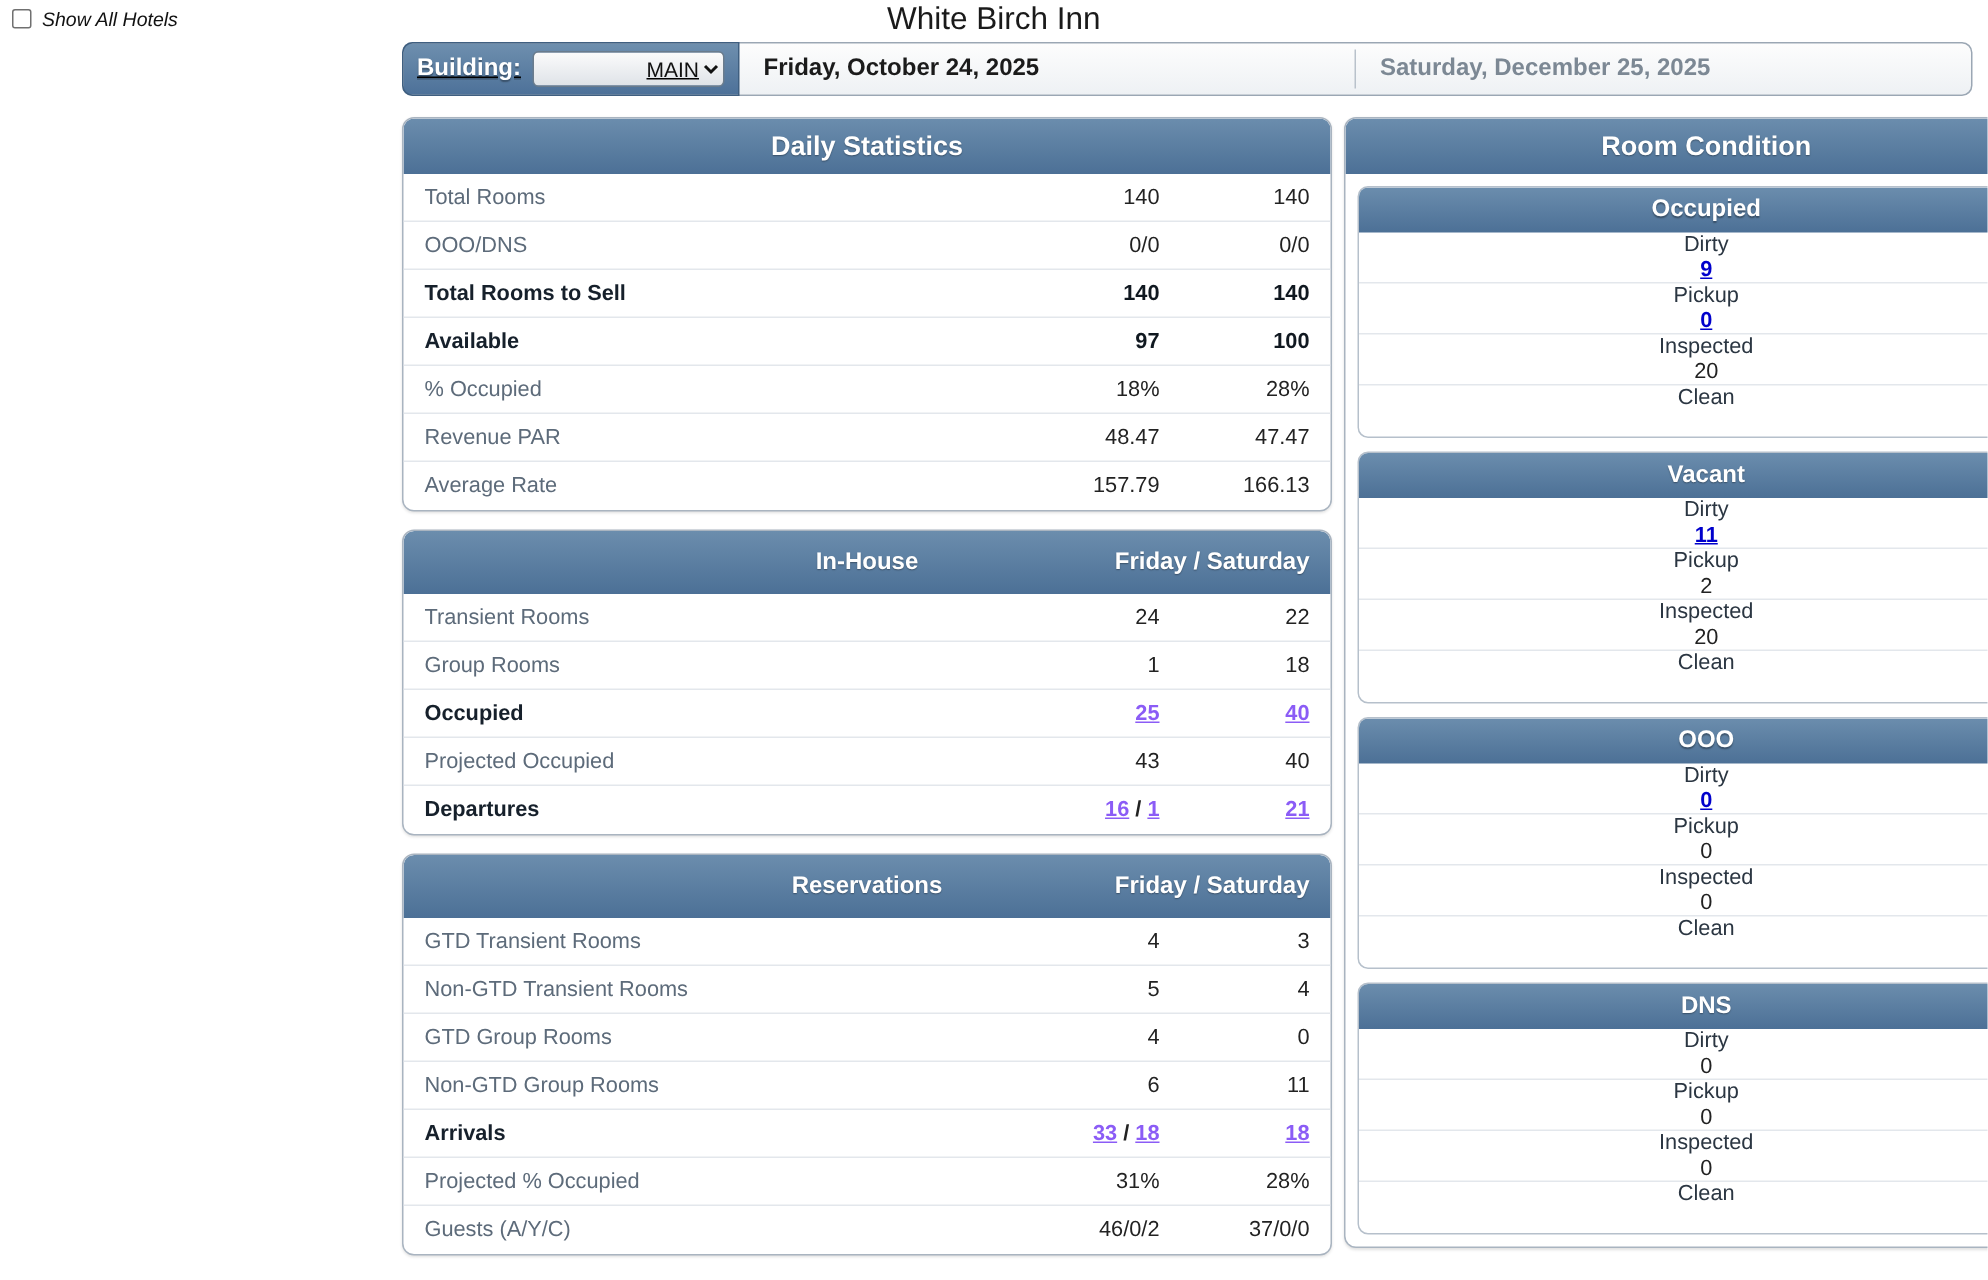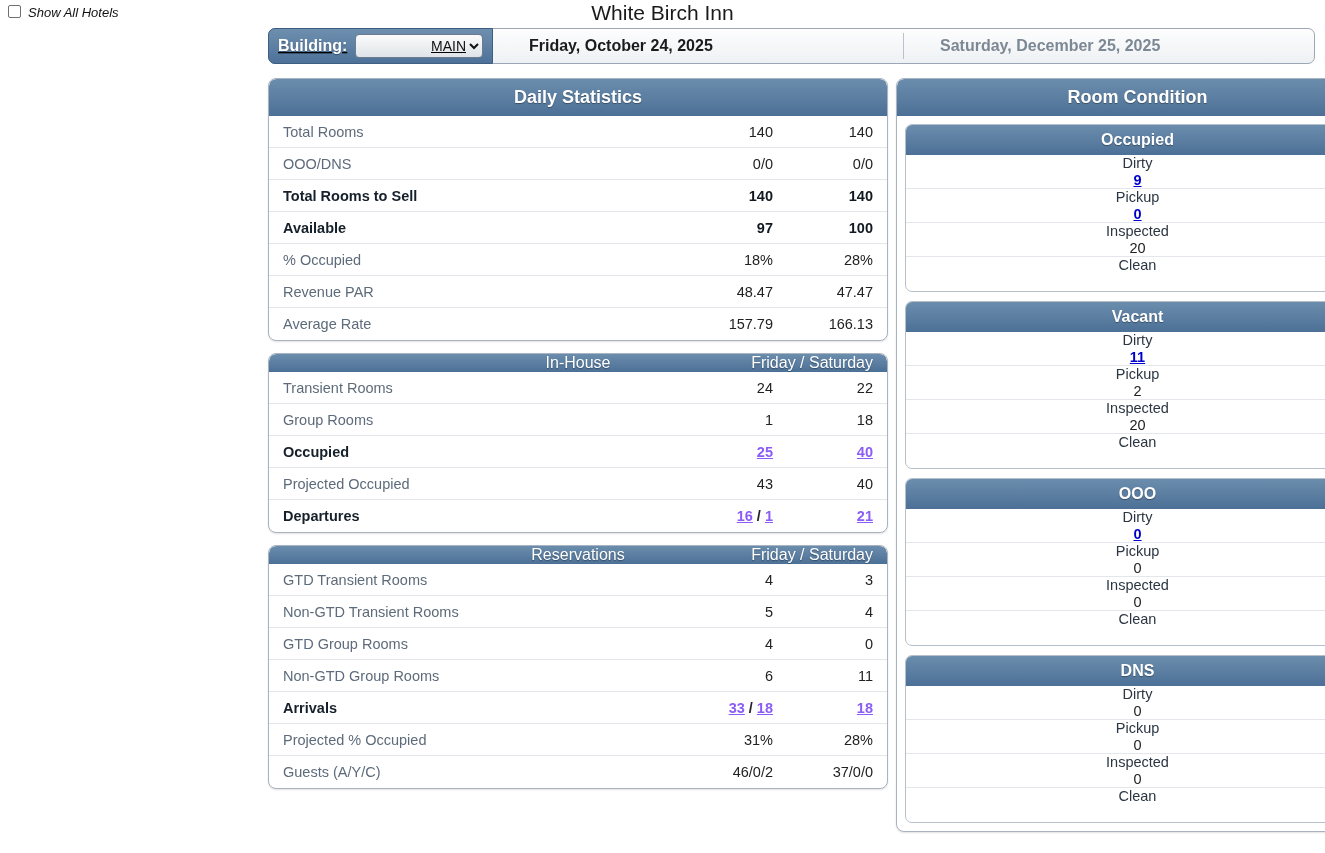--- a/index.html
+++ b/index.html
@@ -8,21 +8,21 @@
     width: 1325px; height: 853px;
     background: #ffffff;
     font-family: "Liberation Sans", sans-serif;
     overflow: hidden;
   }
   .page { position: relative; width: 1325px; height: 853px; }
 
   
   .show-all {
     position: absolute; left: 8px; top: 5px;
-    display: flex; align-items: flex-start; gap: 7px;
+    display: flex; align-items: center; gap: 7px;
   }
   .show-all .cb {
     width: 13px; height: 13px; border: 1px solid #707070;
     background: #fff; border-radius: 2px; display: inline-block;
   }
   .show-all .lbl {
     font-size: 13px; font-style: italic; color: #111;
   }
 
   .page-title {
@@ -61,21 +61,21 @@
     font-size: 14px;
     text-align: right;
     background: linear-gradient(#fbfbfb, #dfe3e8);
     border: 1px solid #6a7c8d;
     border-radius: 4px;
     color: #111;
   }
   .date-cell {
     flex: 1;
     display: flex; align-items: center;
-    padding-left: 36px;
+    padding-left: 16px;
     font-size: 16px; font-weight: bold;
   }
   .date-today { color: #1b1b1b; }
   .date-sep {
     width: 1px; background: #b9c2cb; margin: 4px 0;
   }
   .date-next { color: #7c8894; }
 
   
   .col-left {
@@ -102,23 +102,23 @@
     text-align: center;
     padding: 8px 0;
     text-shadow: 0 1px 1px rgba(0,0,0,.35);
     border-radius: 7px 7px 0 0;
   }
 
   
   .sec-head {
     background: linear-gradient(#6b8dad, #4c7096);
     color: #fff;
-    font-size: 16px; font-weight: normal;
+    font-size: 16px; font-weight: bold;
     text-shadow: 0 1px 1px rgba(0,0,0,.35);
-    padding: 0 14px;
+    padding: 12px 14px;
     display: flex; align-items: center; justify-content: center;
     position: relative;
     border-radius: 7px 7px 0 0;
   }
   .sec-head .right {
     position: absolute; right: 14px; top: 50%; transform: translateY(-50%);
   }
 
   
   .row {

